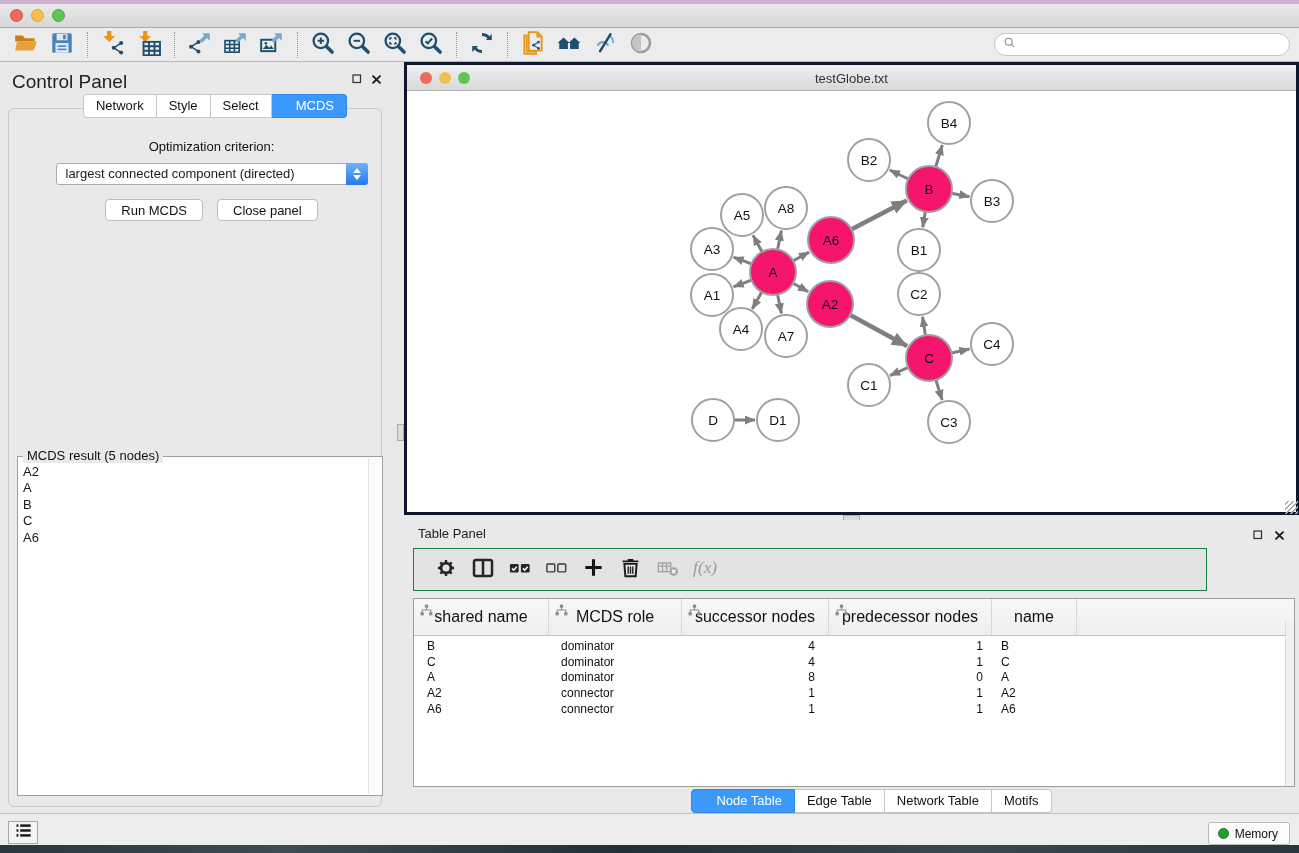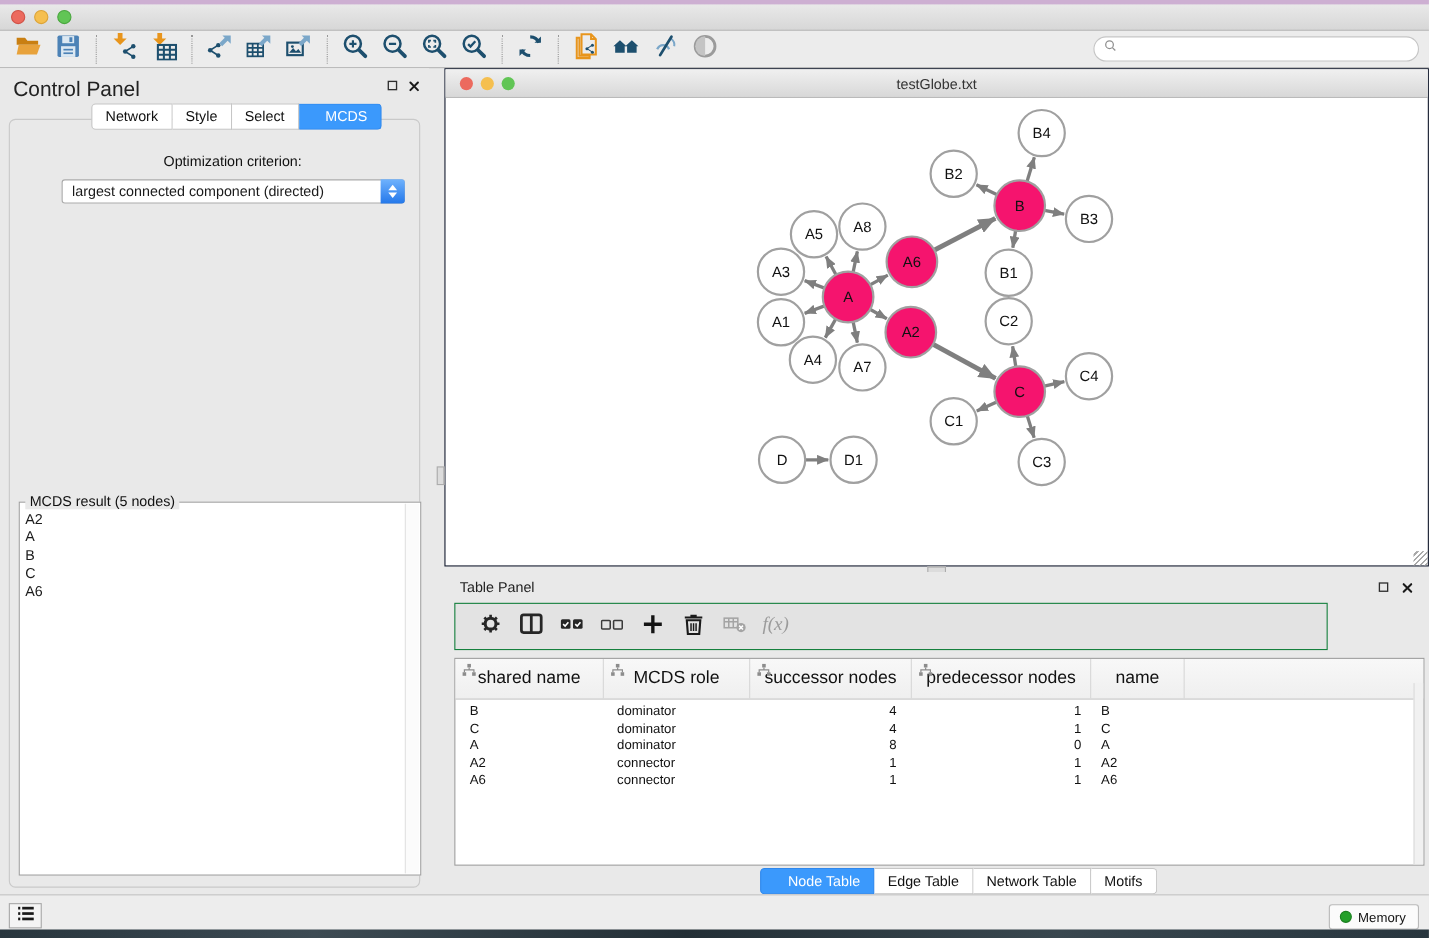--- a/index.html
+++ b/index.html
@@ -62,21 +62,21 @@
     background:#fff; border:1px solid #9F9F9F; }
   .result-legend { position:absolute; left:5px; top:-9px; background:#E9E9E9; padding:0 4px;
     font-size:13px; color:#111; }
   .result-list { position:absolute; left:2px; top:7px; right:15px; bottom:2px; overflow:hidden; }
   .result-item { font-size:13px; line-height:16.4px; padding-left:3px; }
   .result-scroll { position:absolute; right:1px; top:1px; bottom:1px; width:13px;
     background:#FBFBFB; border-left:1px solid #E2E2E2; }
 
   
   .netwin { position:absolute; left:404px; top:62px; width:895px; height:453px;
-    background:#fff; border:1px solid #0f172a; }
+    background:#fff; border:3px solid #0f172a; }
   .net-titlebar { position:relative; height:26px; background:linear-gradient(#F0F0F0,#D8D8D8);
     border-bottom:1px solid #B3B3B3; }
   .net-lights { position:absolute; left:13px; top:7px; display:flex; gap:7px; }
   .net-light { width:12px; height:12px; border-radius:50%; }
   .net-title { position:absolute; left:0; top:6px; width:100%; text-align:center; font-size:13px; color:#333; }
   .net-canvas { position:absolute; left:0; top:26px; width:893px; height:425px; }
 
   .grip-left { position:absolute; left:397px; top:424px; width:7px; height:17px;
     background:#DCDCDC; border:1px solid #ACACAC; }
   .grip-bottom { position:absolute; left:843px; top:515px; width:17px; height:6px;
@@ -310,20 +310,24 @@
     </div>
   <div class="cp-body">
     <div class="opt-label">Optimization criterion:</div>
     <div class="opt-select">
       <span>largest connected component (directed)</span>
       <div class="stepper">
         <div class="chev-up"></div>
           <div class="chev-dn"></div>
       </div>
     </div>
+    <div class="btn-row">
+      <button class="pbtn">Run MCDS</button>
+      <button class="pbtn">Close panel</button>
+    </div>
     <div class="result-group">
       <div class="result-legend">MCDS result (5 nodes)</div>
       <div class="result-list" id="result-list">
           <div class="result-item">A2</div>
           <div class="result-item">A</div>
           <div class="result-item">B</div>
           <div class="result-item">C</div>
           <div class="result-item">A6</div>
         </div>
       <div class="result-scroll"></div>

